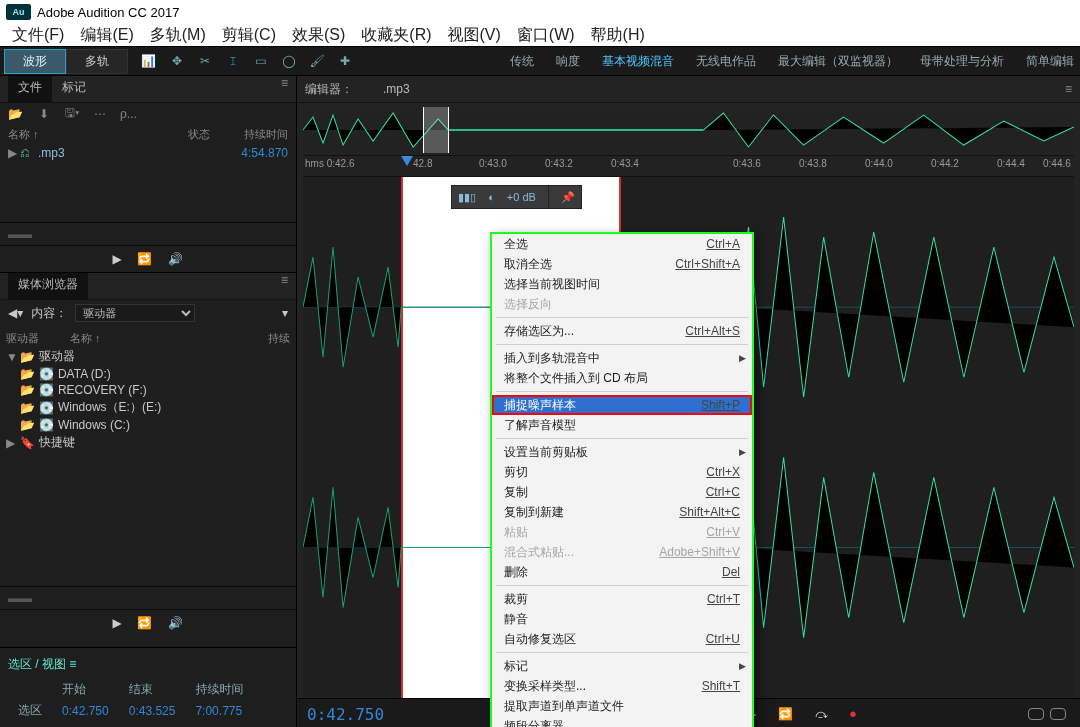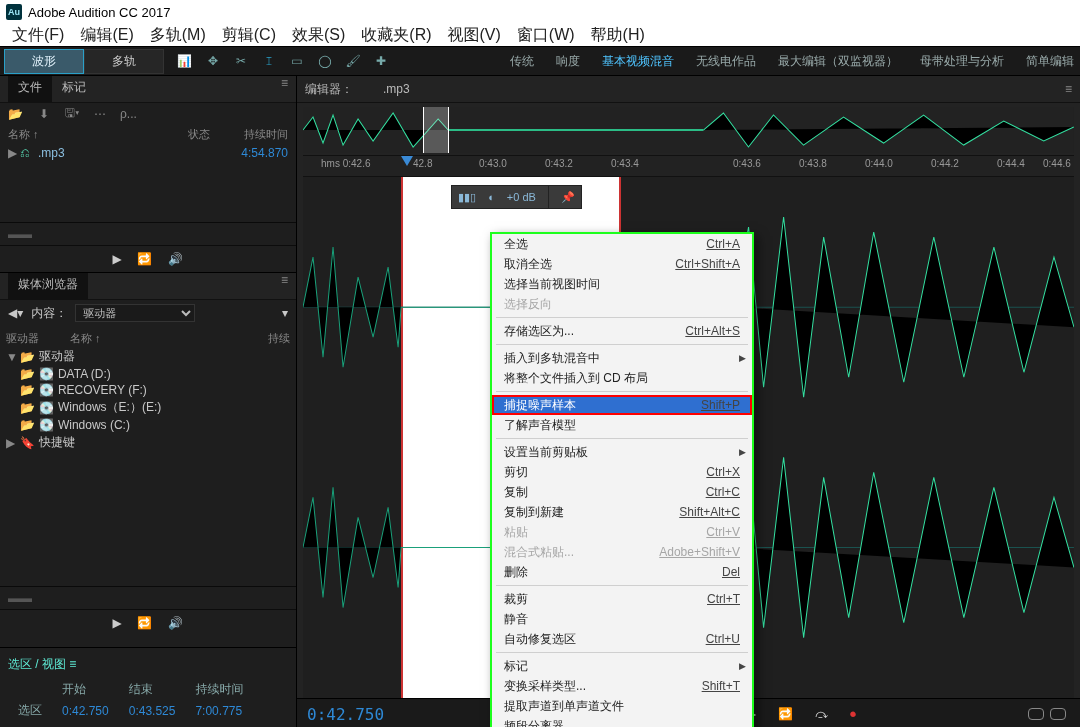--- a/index.html
+++ b/index.html
@@ -1,25 +1,25 @@
 <!DOCTYPE html>
 <html><head>
 <meta charset="utf-8">
 <style>
   html,body{margin:0;padding:0;width:1080px;height:727px;background:#1e1e1e;font-family:"Microsoft YaHei","Segoe UI",sans-serif;font-size:12px;color:#c8c8c8;overflow:hidden;}
   
   .titlebar{height:24px;background:#fff;color:#000;display:flex;align-items:center;padding:0 6px;font-size:13px;}
-  .titlebar .logo{width:16px;height:16px;background:#00323d;color:#9be4f4;font-size:9px;font-weight:bold;display:flex;align-items:center;justify-content:center;border-radius:2px;margin-right:6px;}
+  .titlebar .logo{width:25px;height:16px;background:#00323d;color:#9be4f4;font-size:9px;font-weight:bold;display:flex;align-items:center;justify-content:center;border-radius:2px;margin-right:6px;}
   
   .menubar{height:22px;background:#fff;color:#222;display:flex;align-items:center;padding:0 4px;font-size:16px;}
   .menubar span{padding:2px 8px;cursor:default;}
   
   .toolrow{height:28px;background:#1a1a1a;border-top:1px solid #000;border-bottom:1px solid #000;display:flex;align-items:center;position:relative;color:#aaa;}
   .toolrow .viewtabs{display:flex;gap:0;margin-left:4px;}
-  .toolrow .viewtab{padding:3px 27px;border:1px solid #333;background:#262626;color:#ccc;font-size:12px;}
+  .toolrow .viewtab{padding:3px 18px;border:1px solid #333;background:#262626;color:#ccc;font-size:12px;}
   .toolrow .viewtab.active{background:#3a5a6a;border-color:#2aa0c8;color:#e6f6ff;}
   .toolrow .tool-icons{display:flex;gap:10px;margin-left:12px;}
   .toolrow .tool-icon{width:18px;height:18px;display:flex;align-items:center;justify-content:center;color:#7aa;}
   .toolrow .workspaces{position:absolute;right:6px;display:flex;gap:22px;font-size:12px;}
   .toolrow .workspaces span{color:#9aa;}
   .toolrow .workspaces .active{color:#4fc4ff;}
   
   .main{display:flex;height:calc(100% - 24px - 22px - 28px);}
   .leftcol{width:296px;background:#1e1e1e;border-right:1px solid #000;display:flex;flex-direction:column;}
   .rightcol{flex:1;position:relative;background:#232323;display:flex;flex-direction:column;}
@@ -272,21 +272,21 @@
         <g stroke="#34e0a1" stroke-width="1">
           <path d="M0 23 L10 10 L20 36 L30 8 L40 38 L55 12 L70 34 L90 6 L110 40 L135 12 L145 23"></path>
           <path d="M145 23 L400 23" stroke-width="2" stroke="#2bbd86"></path>
           <path d="M400 23 L420 6 L445 40 L470 8 L500 38 L540 10 L580 36 L620 8 L660 38 L700 14 L740 34 L770 20"></path>
         </g>
       </svg>
       <div class="ov-sel"></div>
     </div>
 
     <div class="ruler">
-      <span class="tick" style="left:18px">hms 0:42.6</span>
+      <span class="tick" style="left:2px">hms 0:42.6</span>
       <span class="tick" style="left:110px">42.8</span>
       <span class="tick" style="left:176px">0:43.0</span>
       <span class="tick" style="left:242px">0:43.2</span>
       <span class="tick" style="left:308px">0:43.4</span>
       <span class="tick" style="left:430px">0:43.6</span>
       <span class="tick" style="left:496px">0:43.8</span>
       <span class="tick" style="left:562px">0:44.0</span>
       <span class="tick" style="left:628px">0:44.2</span>
       <span class="tick" style="left:694px">0:44.4</span>
       <span class="tick" style="left:740px">0:44.6</span>

